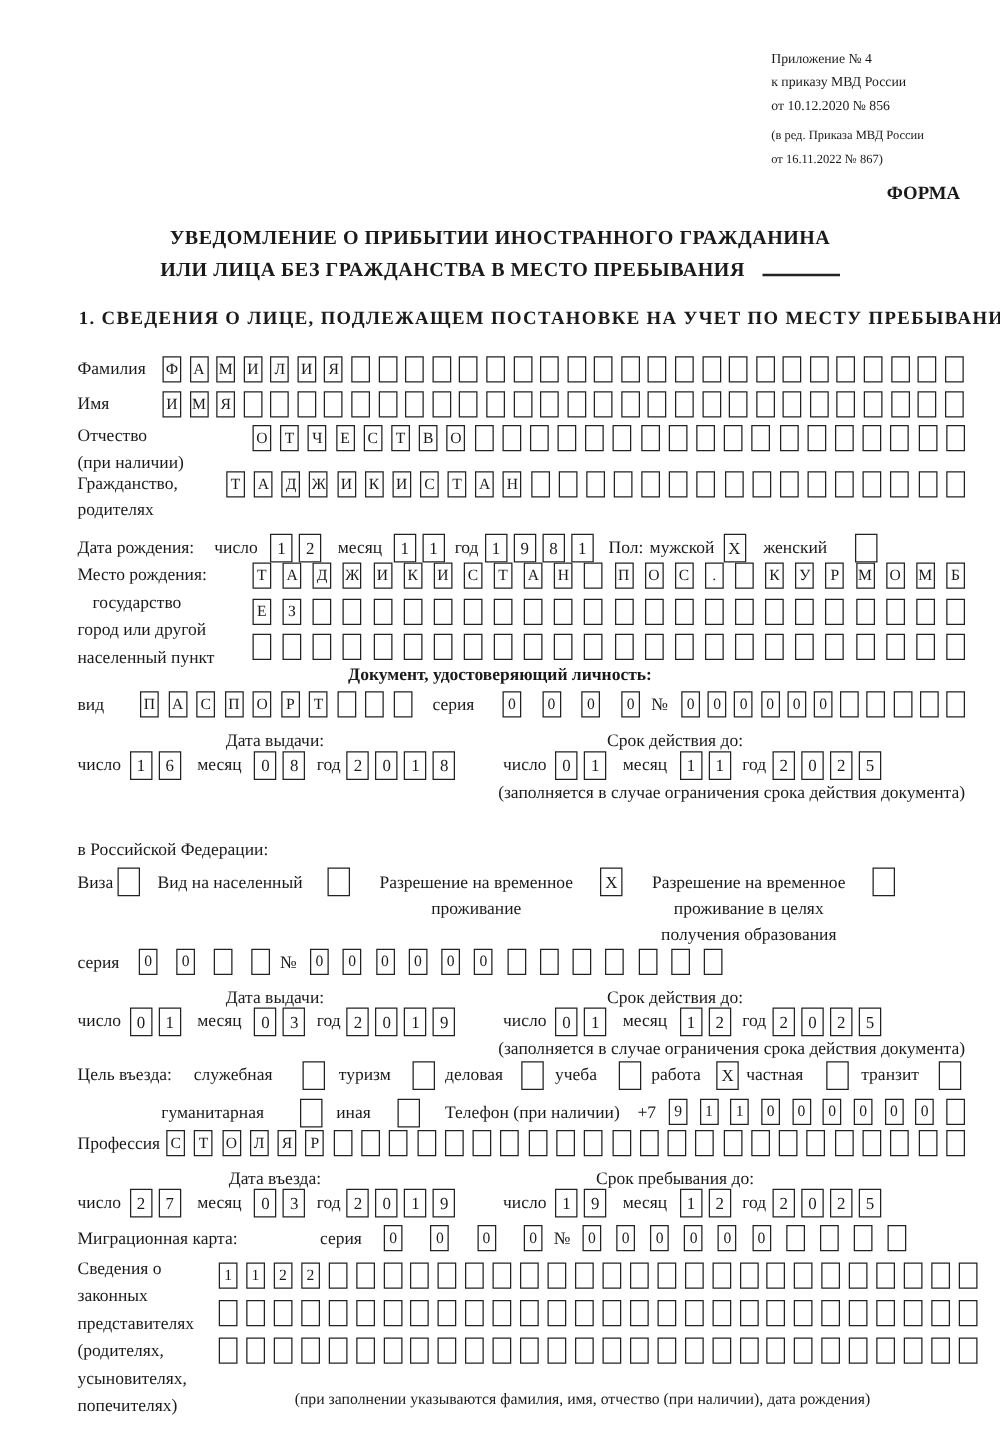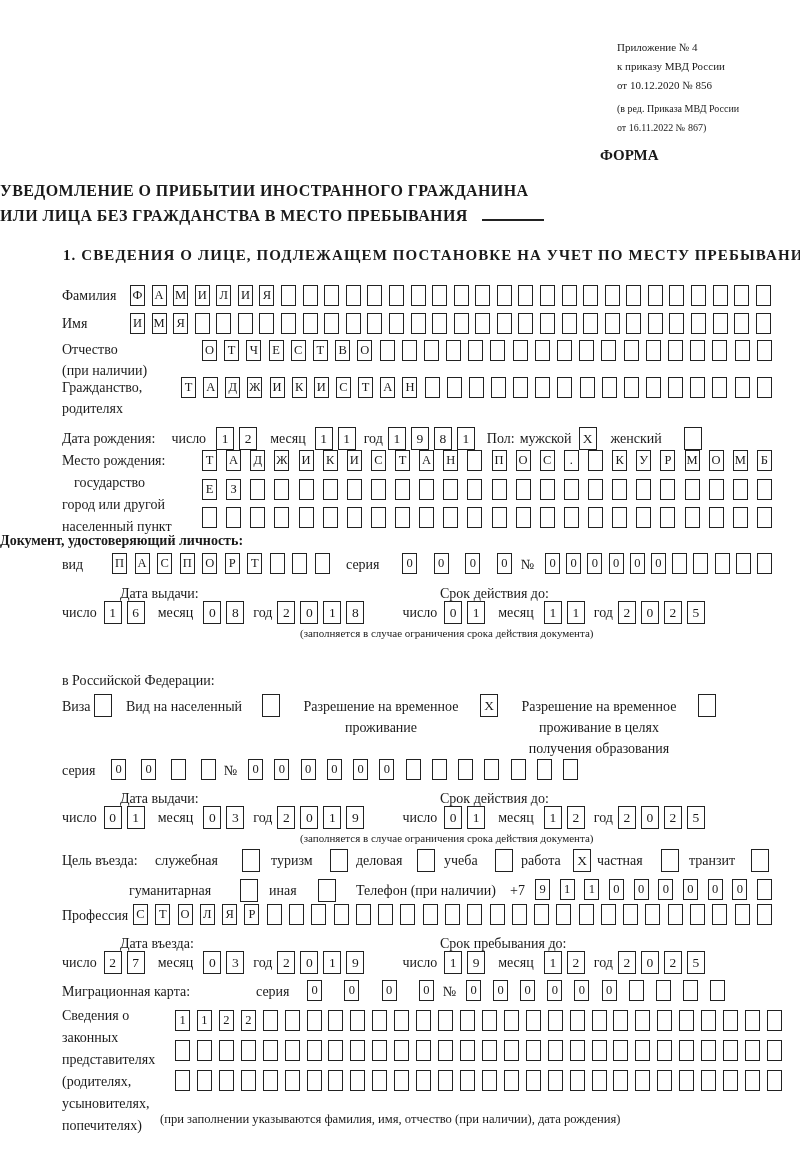--- a/index.html
+++ b/index.html
@@ -1,23 +1,23 @@
 <!DOCTYPE html>
 <html><head>
 <meta charset="utf-8">
 <style>
   html,body{margin:0;padding:0;background:#fff;}
   .page{position:relative;width:800px;height:1163px;background:#fff;color:#1a1a1a;
         font-family:"Liberation Serif",serif;overflow:hidden;}
   .abs{position:absolute;white-space:nowrap;}
   .lbl{font-size:14px;}
-  .sm{font-size:11px;}
+  .sm{font-size:14px;}
   .bold{font-weight:bold;}
-  .ctr{}
-  .rt{text-align:left;}
+  .ctr{text-align:center;}
+  .rt{text-align:right;}
   .cells{position:absolute;display:flex;justify-content:space-between;}
   .box{box-sizing:border-box;flex:0 0 auto;width:15px;height:21px;border:1.5px solid #222;
        display:inline-flex;align-items:center;justify-content:center;
        font-size:12.5px;line-height:1;background:#fff;}
   .dg{display:inline-flex;gap:5px;}
   .dg .box,.chk .box{width:18px;height:23px;font-size:13.5px;}
   .chk{display:inline-flex;}
   .flexrow{position:absolute;display:flex;align-items:center;font-size:14px;white-space:nowrap;}
   .hdr{font-size:11px;line-height:19px;}
   .title{font-size:16px;font-weight:bold;letter-spacing:.4px;}

